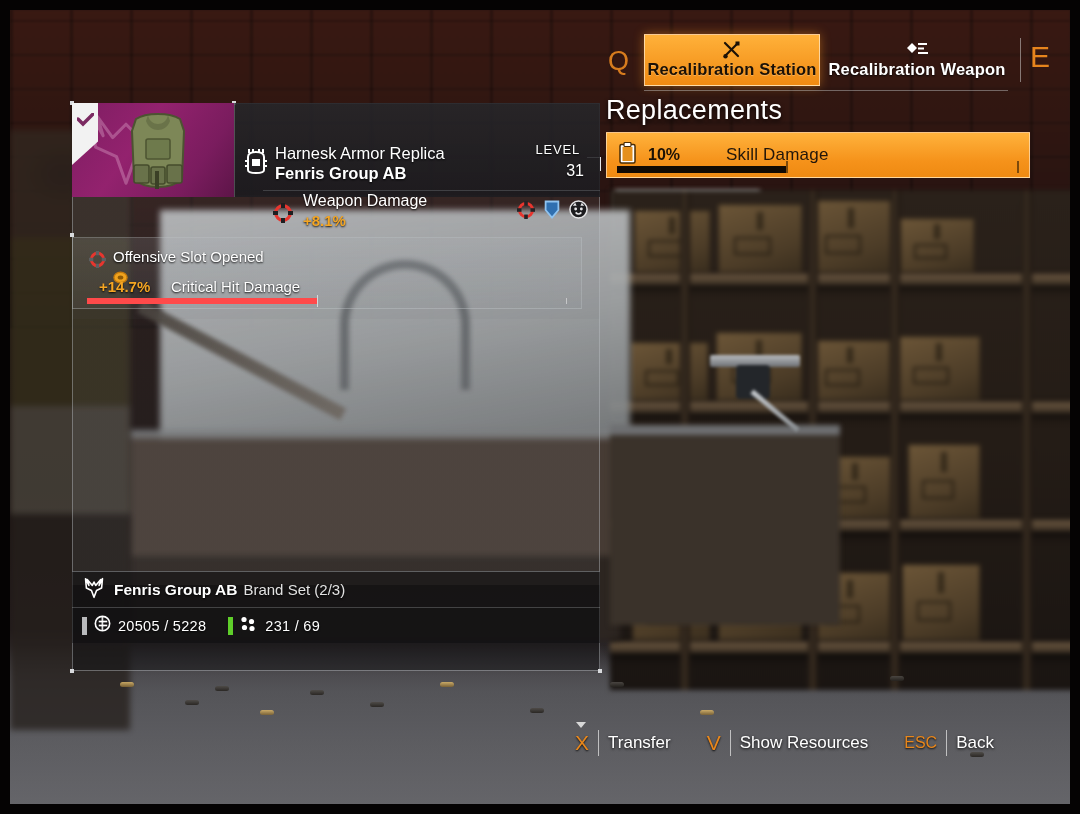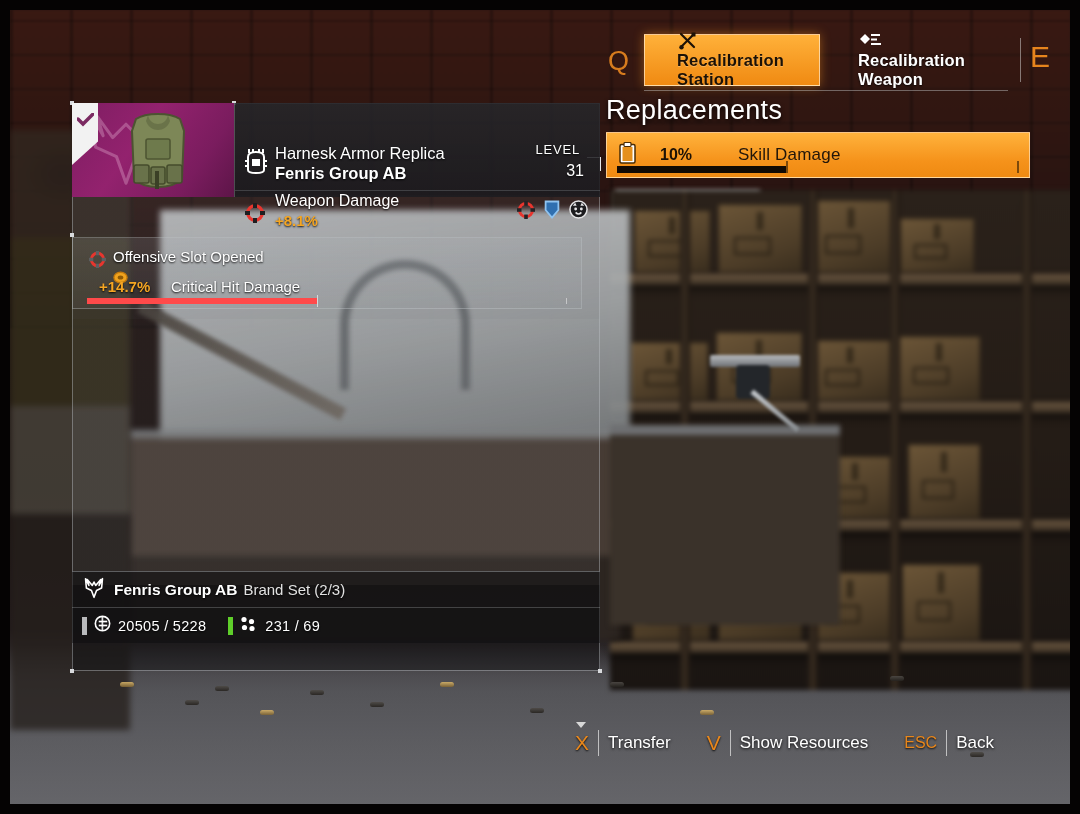--- a/index.html
+++ b/index.html
@@ -132,22 +132,22 @@
   }
   .key-hint-letter {
     position: absolute; color: #e0821f; font-size: 27px; line-height: 1;
     font-family: "Liberation Sans", sans-serif; letter-spacing: .5px;
     opacity: .95;
   }
   .key-q { left: 10px; top: 18px; }
   .key-e { left: 432px; top: 12px; font-size: 30px; color: #f08a1e; }
   .tab {
     position: absolute; top: 4px; height: 52px;
-    display: flex; flex-direction: column; align-items: flex-start; justify-content: center;
-    color: #fff; text-shadow: 0 1px 2px rgba(0,0,0,.9); padding-left: 32px;
+    display: flex; flex-direction: column; align-items: center; justify-content: center;
+    color: #fff; text-shadow: 0 1px 2px rgba(0,0,0,.9);
   }
   .tab-active {
     left: 46px; width: 176px;
     background: linear-gradient(to bottom, #ffb13a, #f08a12);
     border: 1px solid rgba(255,255,255,.55);
     box-shadow: 0 0 10px rgba(255,150,30,.45);
     color: #1b1106; text-shadow: 0 1px 0 rgba(255,255,255,.25);
   }
   .tab-inactive { left: 228px; width: 182px; }
   .tab-label { font-size: 16.5px; font-weight: bold; letter-spacing: .2px; }
@@ -169,21 +169,21 @@
     color: #fff; font-size: 27px; letter-spacing: .3px;
     text-shadow: 0 2px 4px rgba(0,0,0,.85); margin-bottom: 6px;
   }
   .repl-row {
     position: relative; height: 46px;
     background: linear-gradient(to bottom, #ffb23c, #f5921a 65%, #ef8a12);
     border: 1px solid rgba(255,255,255,.5);
     display: flex; align-items: center; padding: 0 12px;
   }
   .repl-pct {
-    color: #1d1205; font-size: 16px; font-weight: bold; margin-left: 24px;
+    color: #1d1205; font-size: 16px; font-weight: bold; margin-left: 12px;
   }
   .repl-name {
     color: #22160a; font-size: 17px; margin-left: 46px; letter-spacing: .2px;
   }
   .repl-bar {
     position: absolute; left: 10px; right: 10px; bottom: 4px; height: 7px;
   }
   .repl-bar-fill {
     position: absolute; left: 0; top: 0; height: 100%; width: 42%;
     background: #120a03;
@@ -237,21 +237,21 @@
   .vest {
     position: absolute; left: 48px; top: 8px; width: 76px; height: 80px;
   }
   .item-info {
     position: relative; flex: 1;
     border-left: 1px solid rgba(190,195,200,.3);
     background: linear-gradient(to bottom, rgba(38,38,42,.88), rgba(28,28,32,.88));
   }
   .info-top { position: relative; height: 50px; margin-top: 37px; }
   .info-bot {
-    position: relative; height: 44px; border-top: 1px solid rgba(190,195,200,.22);
+    position: relative; height: 44px; border-top: 1px solid rgba(190,195,200,.22); margin-left: 28px;
   }
   .armor-icon { position: absolute; left: 10px; top: 9px; }
   .item-title {
     position: absolute; left: 40px; top: 4px;
     color: #fff; font-size: 16.5px; text-shadow: 0 1px 2px rgba(0,0,0,.9);
   }
   .item-brand {
     position: absolute; left: 40px; top: 24px;
     color: #fff; font-size: 16.5px; font-weight: bold; text-shadow: 0 1px 2px rgba(0,0,0,.9);
   }

